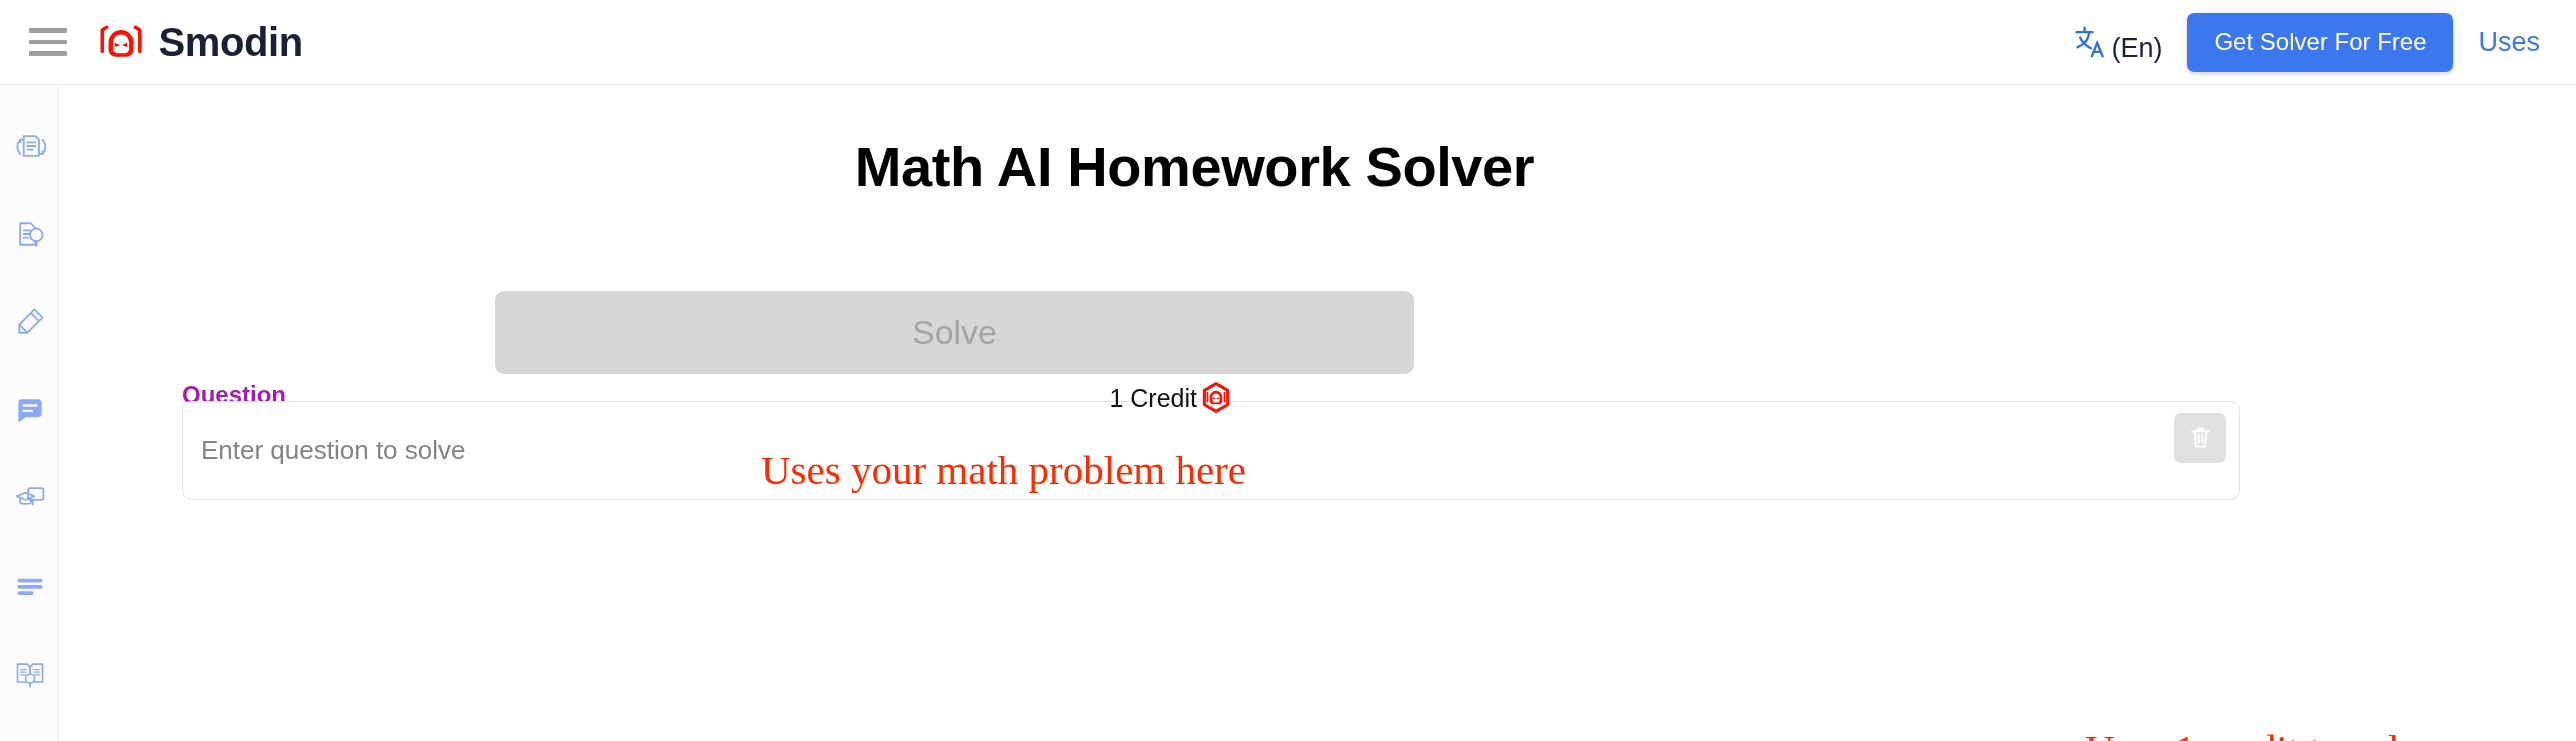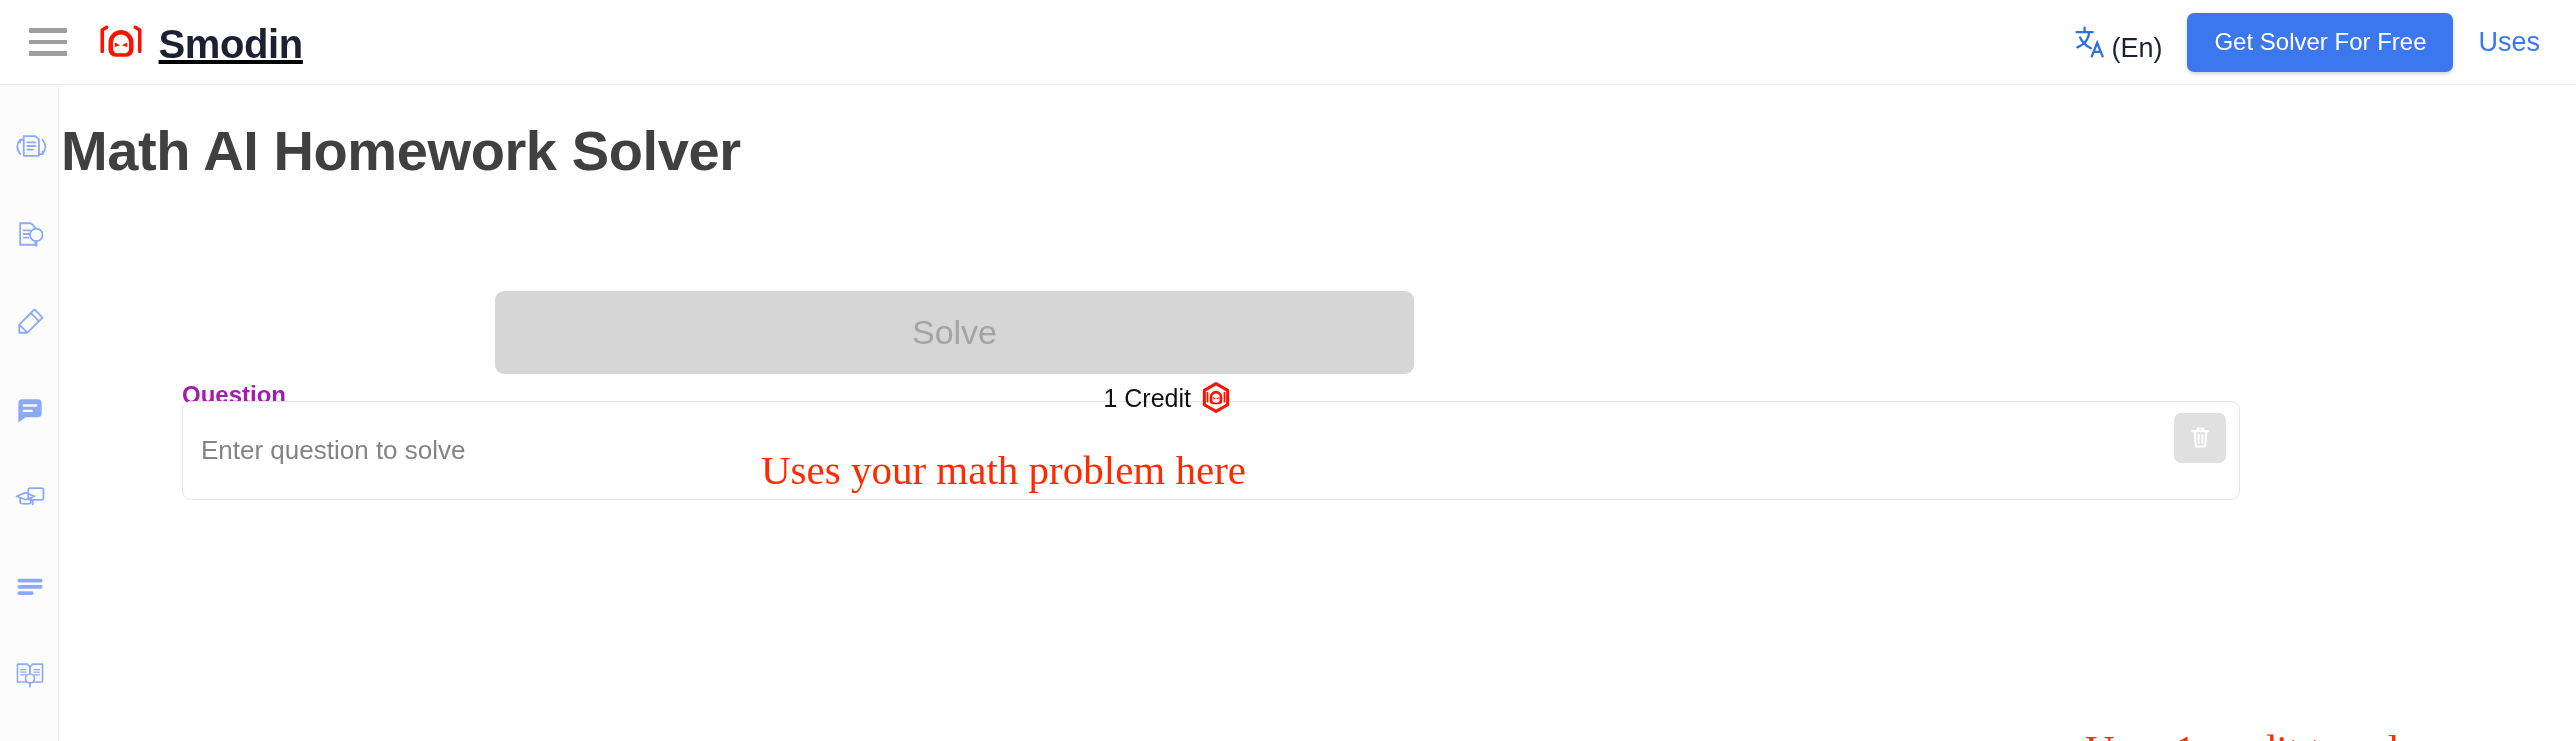--- a/index.html
+++ b/index.html
@@ -36,24 +36,23 @@
   .hamburger span {
     display: block;
     height: 4.5px;
     width: 38px;
     background: #9e9e9e;
     border-radius: 0.9px;
   }
   .brand {
     margin-left: 29px;
     display: flex;
-    align-items: flex-end;
+    align-items: center;
     gap: 12.6px;
     cursor: pointer;
-    text-decoration: underline;
   }
   .brand-mark { width: 50px; height: 43px; display:block; }
   .brand-text {
     font-size: 40px;
     font-weight: bold;
     color: #1c2033;
     letter-spacing: -0.4px;
     line-height: 1;
   }
   .header-right {
@@ -122,26 +121,26 @@
   
   .main {
     position: absolute;
     top: 86px; left: 61px;
     width: 2515px;
     height: 655px;
     background: #ffffff;
   }
   .page-title {
     position: absolute;
-    top: 32px;
+    top: 48px;
     left: 0; width: 2267px;
-    text-align: left;
+    text-align: center;
     font-size: 56px;
     font-weight: bold;
-    color: #404040;
+    color: #000000;
     letter-spacing: -0.4px;
   }
   .field-label {
     position: absolute;
     top: 295px;
     left: 121px;
     font-size: 24px;
     font-weight: bold;
     color: #a21caf;
   }
@@ -203,21 +202,21 @@
     border-radius: 9px;
     font-size: 34px;
     font-family: "Liberation Sans", sans-serif;
   }
   .credit-row {
     position: absolute;
     top: 90px;
     right: 0;
     display: flex;
     align-items: center;
-    gap: 8px;
+    gap: 2px;
   }
   .credit-text {
     font-size: 25px;
     color: #111111;
   }
   .credit-badge { width: 34px; height: 34px; display:block; }
 
   
   .anno {
     position: absolute;

